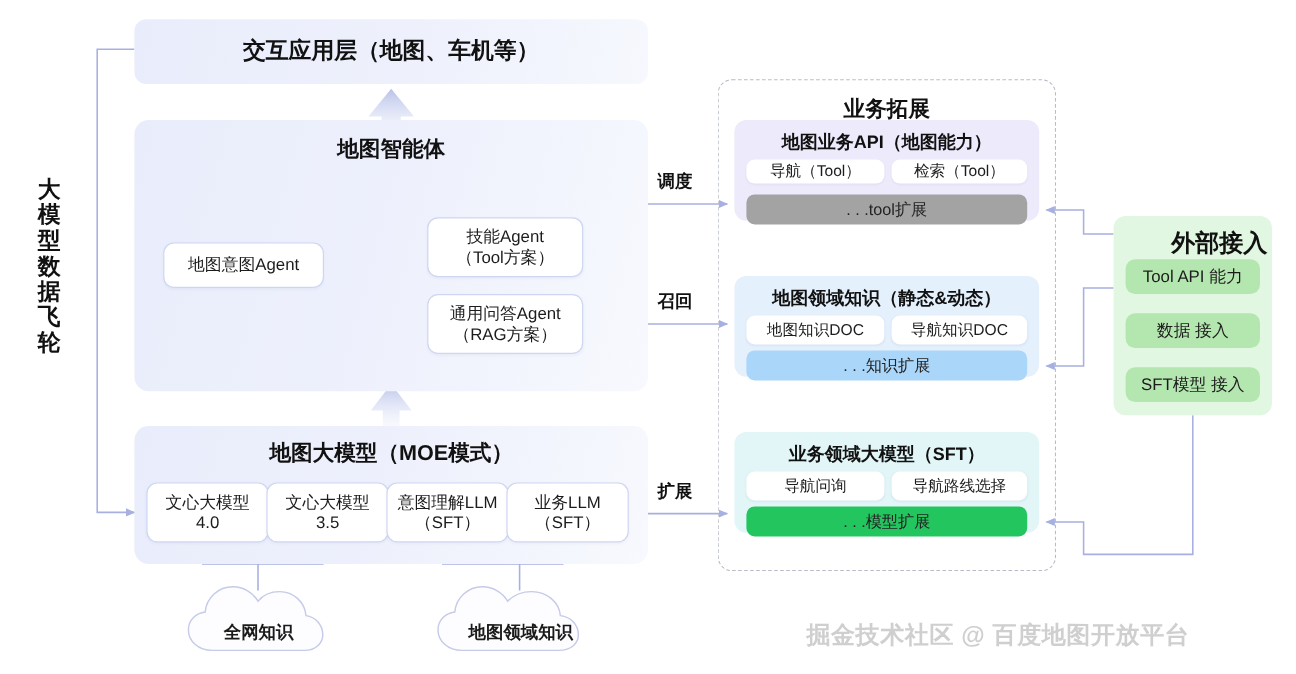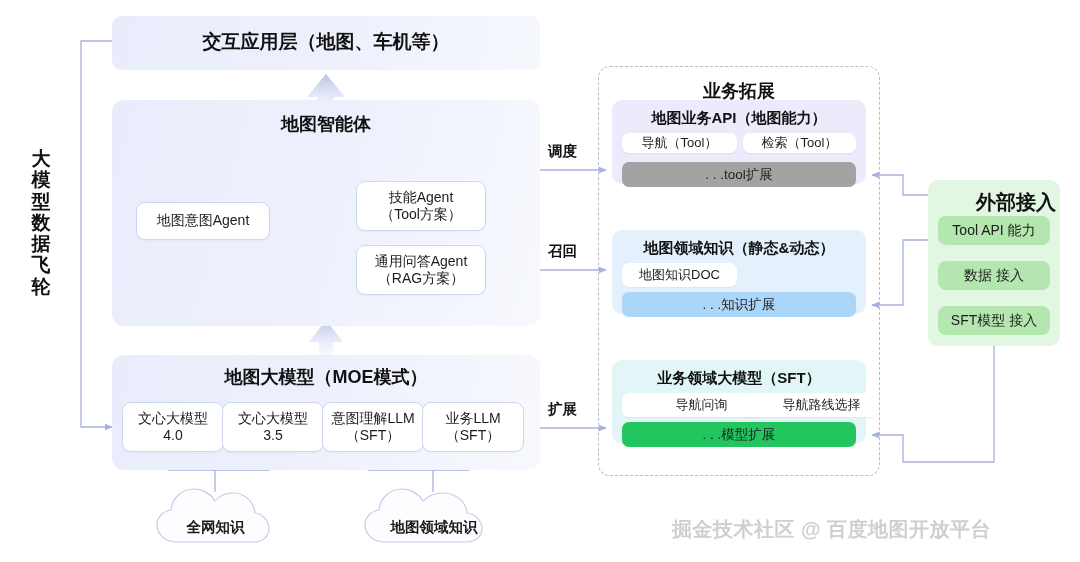--- a/index.html
+++ b/index.html
@@ -153,21 +153,21 @@
   #know-card .chip { top: 33px; height: 24px; }
   #know-chip-0 { left: 10px; width: 115px; }
   #know-chip-1 { left: 131px; width: 113px; }
   #know-ext { left: 10px; top: 62px; width: 234px; height: 25px; background: #aad6fa; }
 
   
   #sft-card {
     left: 612px; top: 360px; width: 254px; height: 84px;
     background: #e2f6f8;
   }
-  #sft-card .chip { top: 33px; height: 24px; padding-left: 22px; }
+  #sft-card .chip { top: 33px; height: 24px; }
   #sft-chip-0 { left: 10px; width: 115px; }
   #sft-chip-1 { left: 131px; width: 113px; }
   #sft-ext { left: 10px; top: 62px; width: 234px; height: 25px; background: #22c55e; }
 
   
   #ext-panel {
     left: 928px; top: 180px; width: 132px; height: 166px;
     background: #e2f7e1;
     border-radius: 10px;
   }
@@ -362,20 +362,21 @@
   <div class="subcard" id="api-card">
     <div class="stitle">地图业务API（地图能力）</div>
     <div class="chip" id="api-chip-0">导航（Tool）</div>
     <div class="chip" id="api-chip-1">检索（Tool）</div>
     <div class="extbar" id="api-ext">. . .tool扩展</div>
   </div>
 
   <div class="subcard" id="know-card">
     <div class="stitle">地图领域知识（静态&amp;动态）</div>
     <div class="chip" id="know-chip-0">地图知识DOC</div>
+    <div class="chip" id="know-chip-1">导航知识DOC</div>
     <div class="extbar" id="know-ext">. . .知识扩展</div>
   </div>
 
   <div class="subcard" id="sft-card">
     <div class="stitle">业务领域大模型（SFT）</div>
     <div class="chip" id="sft-chip-0">导航问询</div>
     <div class="chip" id="sft-chip-1">导航路线选择</div>
     <div class="extbar" id="sft-ext">. . .模型扩展</div>
   </div>
 

